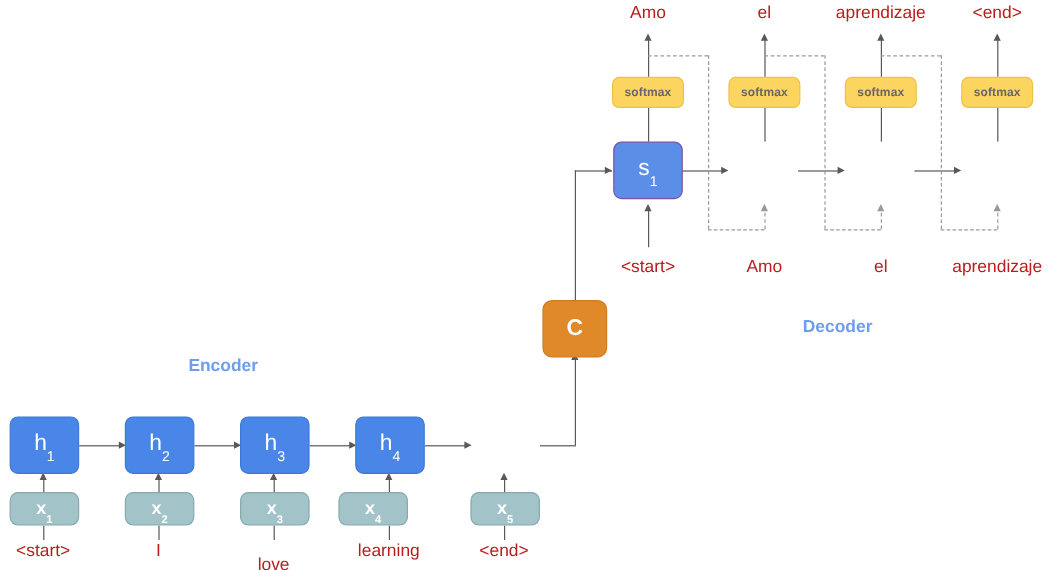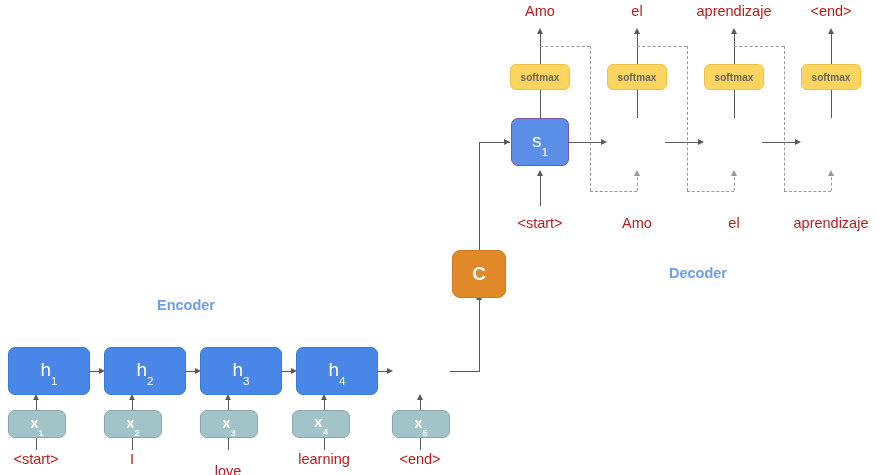--- a/index.html
+++ b/index.html
@@ -22,21 +22,21 @@
     box-sizing: border-box;
     display: flex;
     align-items: center;
     justify-content: center;
     color: #ffffff;
     white-space: nowrap;
   }
 
   
   .h-box {
-    width: 82px;
+    width: 58px;
     height: 48px;
     background: #4a86e8;
     border: 1px solid #3c78d8;
     border-radius: 7px;
     font-size: 19px;
   }
   
   .x-box {
     width: 58px;
     height: 28px;
@@ -200,21 +200,21 @@
 
   <div class="node x-box" style="left:8px;   top:410px;">
     <span><span>x</span><span class="sub">1</span></span>
   </div>
   <div class="node x-box" style="left:104px; top:410px;">
     <span><span>x</span><span class="sub">2</span></span>
   </div>
   <div class="node x-box" style="left:200px; top:410px;">
     <span><span>x</span><span class="sub">3</span></span>
   </div>
-  <div class="node x-box" style="left:292px; top:410px;font-family:Liberation Mono, monospace;">
+  <div class="node x-box" style="left:282px; top:410px;">
     <span><span>x</span><span class="sub">4</span></span>
   </div>
   <div class="node x-box" style="left:392px; top:410px;">
     <span><span>x</span><span class="sub">5</span></span>
   </div>
 
   <div class="label" style="left:0px;   top:451px; width:72px;">&lt;start&gt;</div>
   <div class="label" style="left:96px;  top:451px; width:72px;">I</div>
   <div class="label" style="left:192px; top:463px; width:72px;">love</div>
   <div class="label" style="left:286px; top:451px; width:76px;">learning</div>

